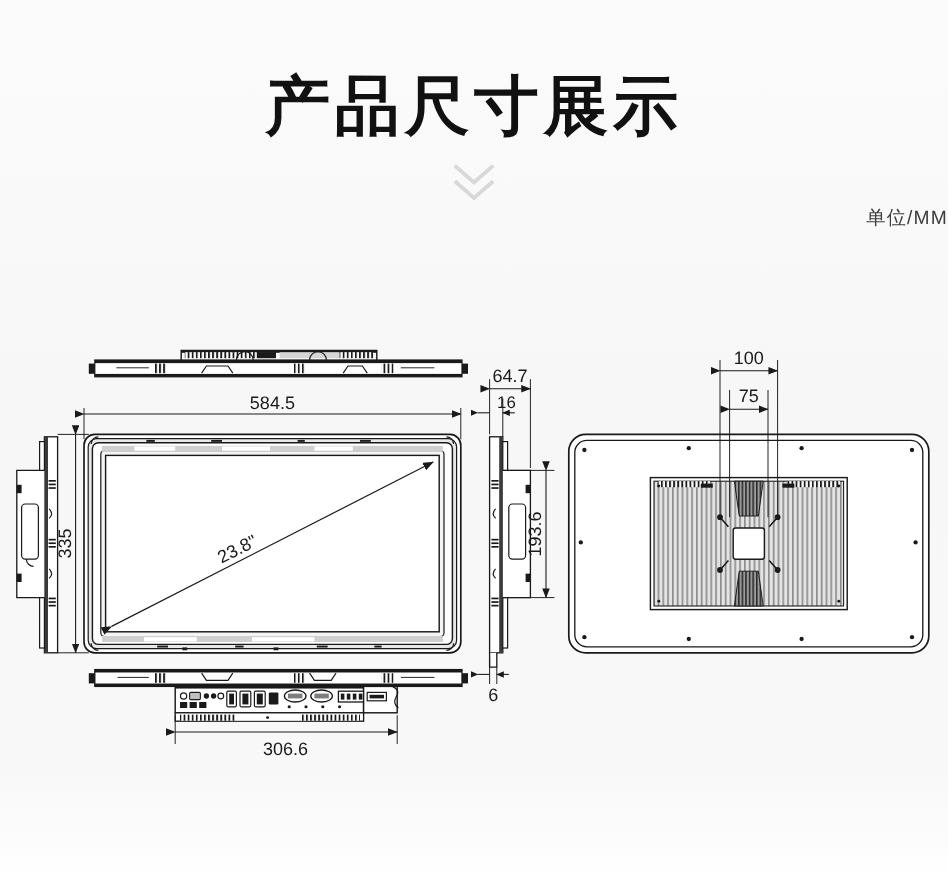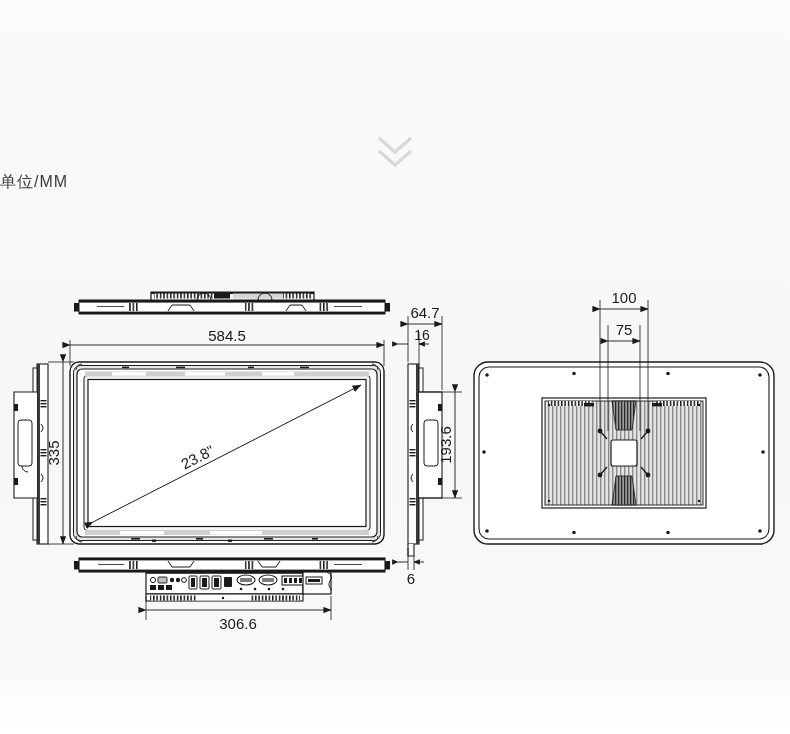--- a/index.html
+++ b/index.html
@@ -16,36 +16,37 @@
   
   #title{
     position:absolute;left:0;top:58px;width:790px;text-align:center;
     font-size:54px;line-height:62px;font-weight:700;letter-spacing:4px;
     color:#111111;
     font-family:"DejaVu Sans","Liberation Sans",sans-serif;
     white-space:nowrap;
   }
   #chevron{position:absolute;left:375px;top:136px;width:40px;height:34px;}
   #unit{
-    position:absolute;left:0;top:172px;width:790px;text-align:left;
+    position:absolute;left:0;top:172px;width:790px;text-align:right;
     font-size:16px;letter-spacing:1px;color:#3c3c3c;
   }
   
   #draw{position:absolute;left:0;top:0;width:790px;height:734px;}
   .dimtext{
     font-family:"Liberation Sans","DejaVu Sans",sans-serif;
     font-size:15px;fill:#1a1a1a;
   }
   .dimtext.sm{font-size:14px;}
 </style>
 </head>
 <body>
 
 <div id="page">
 
+  <div id="title">产品尺寸展示</div>
 
   <svg id="chevron" viewBox="0 0 40 34">
     <path d="M4 2 L20 16 L36 2" fill="none" stroke="#d8d8d8" stroke-width="3.2"></path>
     <path d="M4 15 L20 29 L36 15" fill="none" stroke="#d8d8d8" stroke-width="3.2"></path>
   </svg>
 
   <div id="unit">单位/MM</div>
 
   <svg id="draw" viewBox="0 0 790 734">
     <defs>

